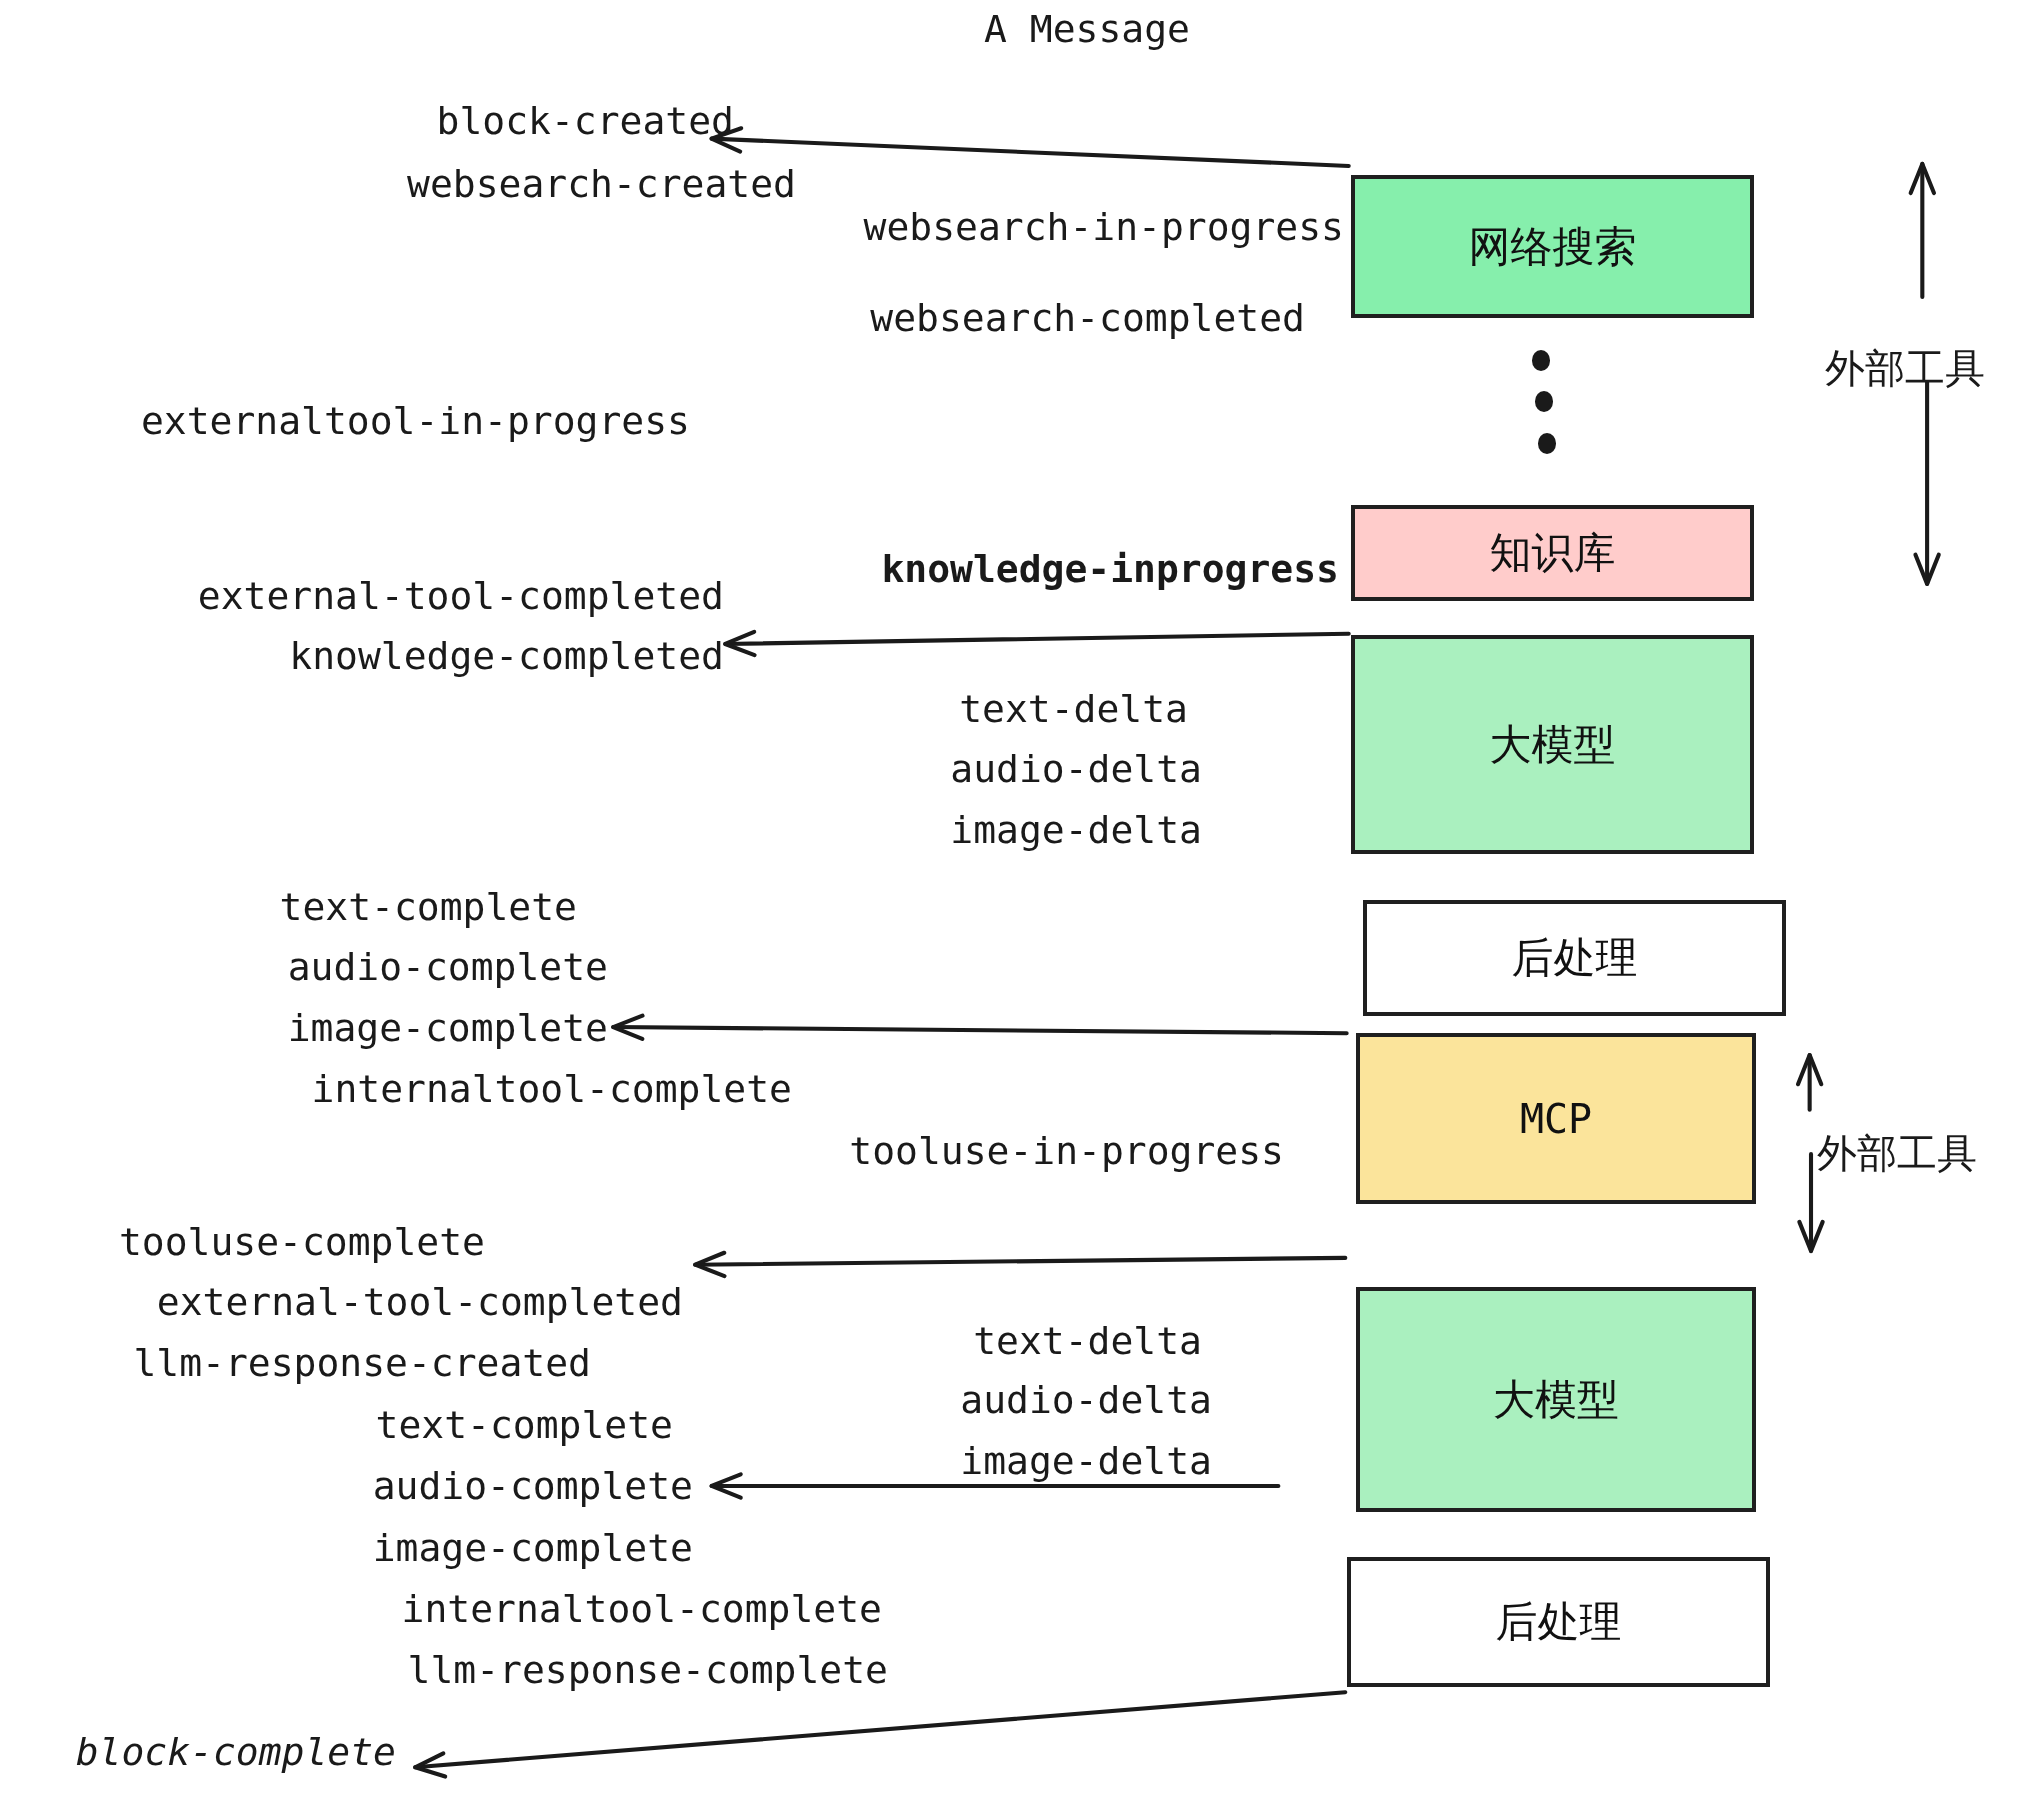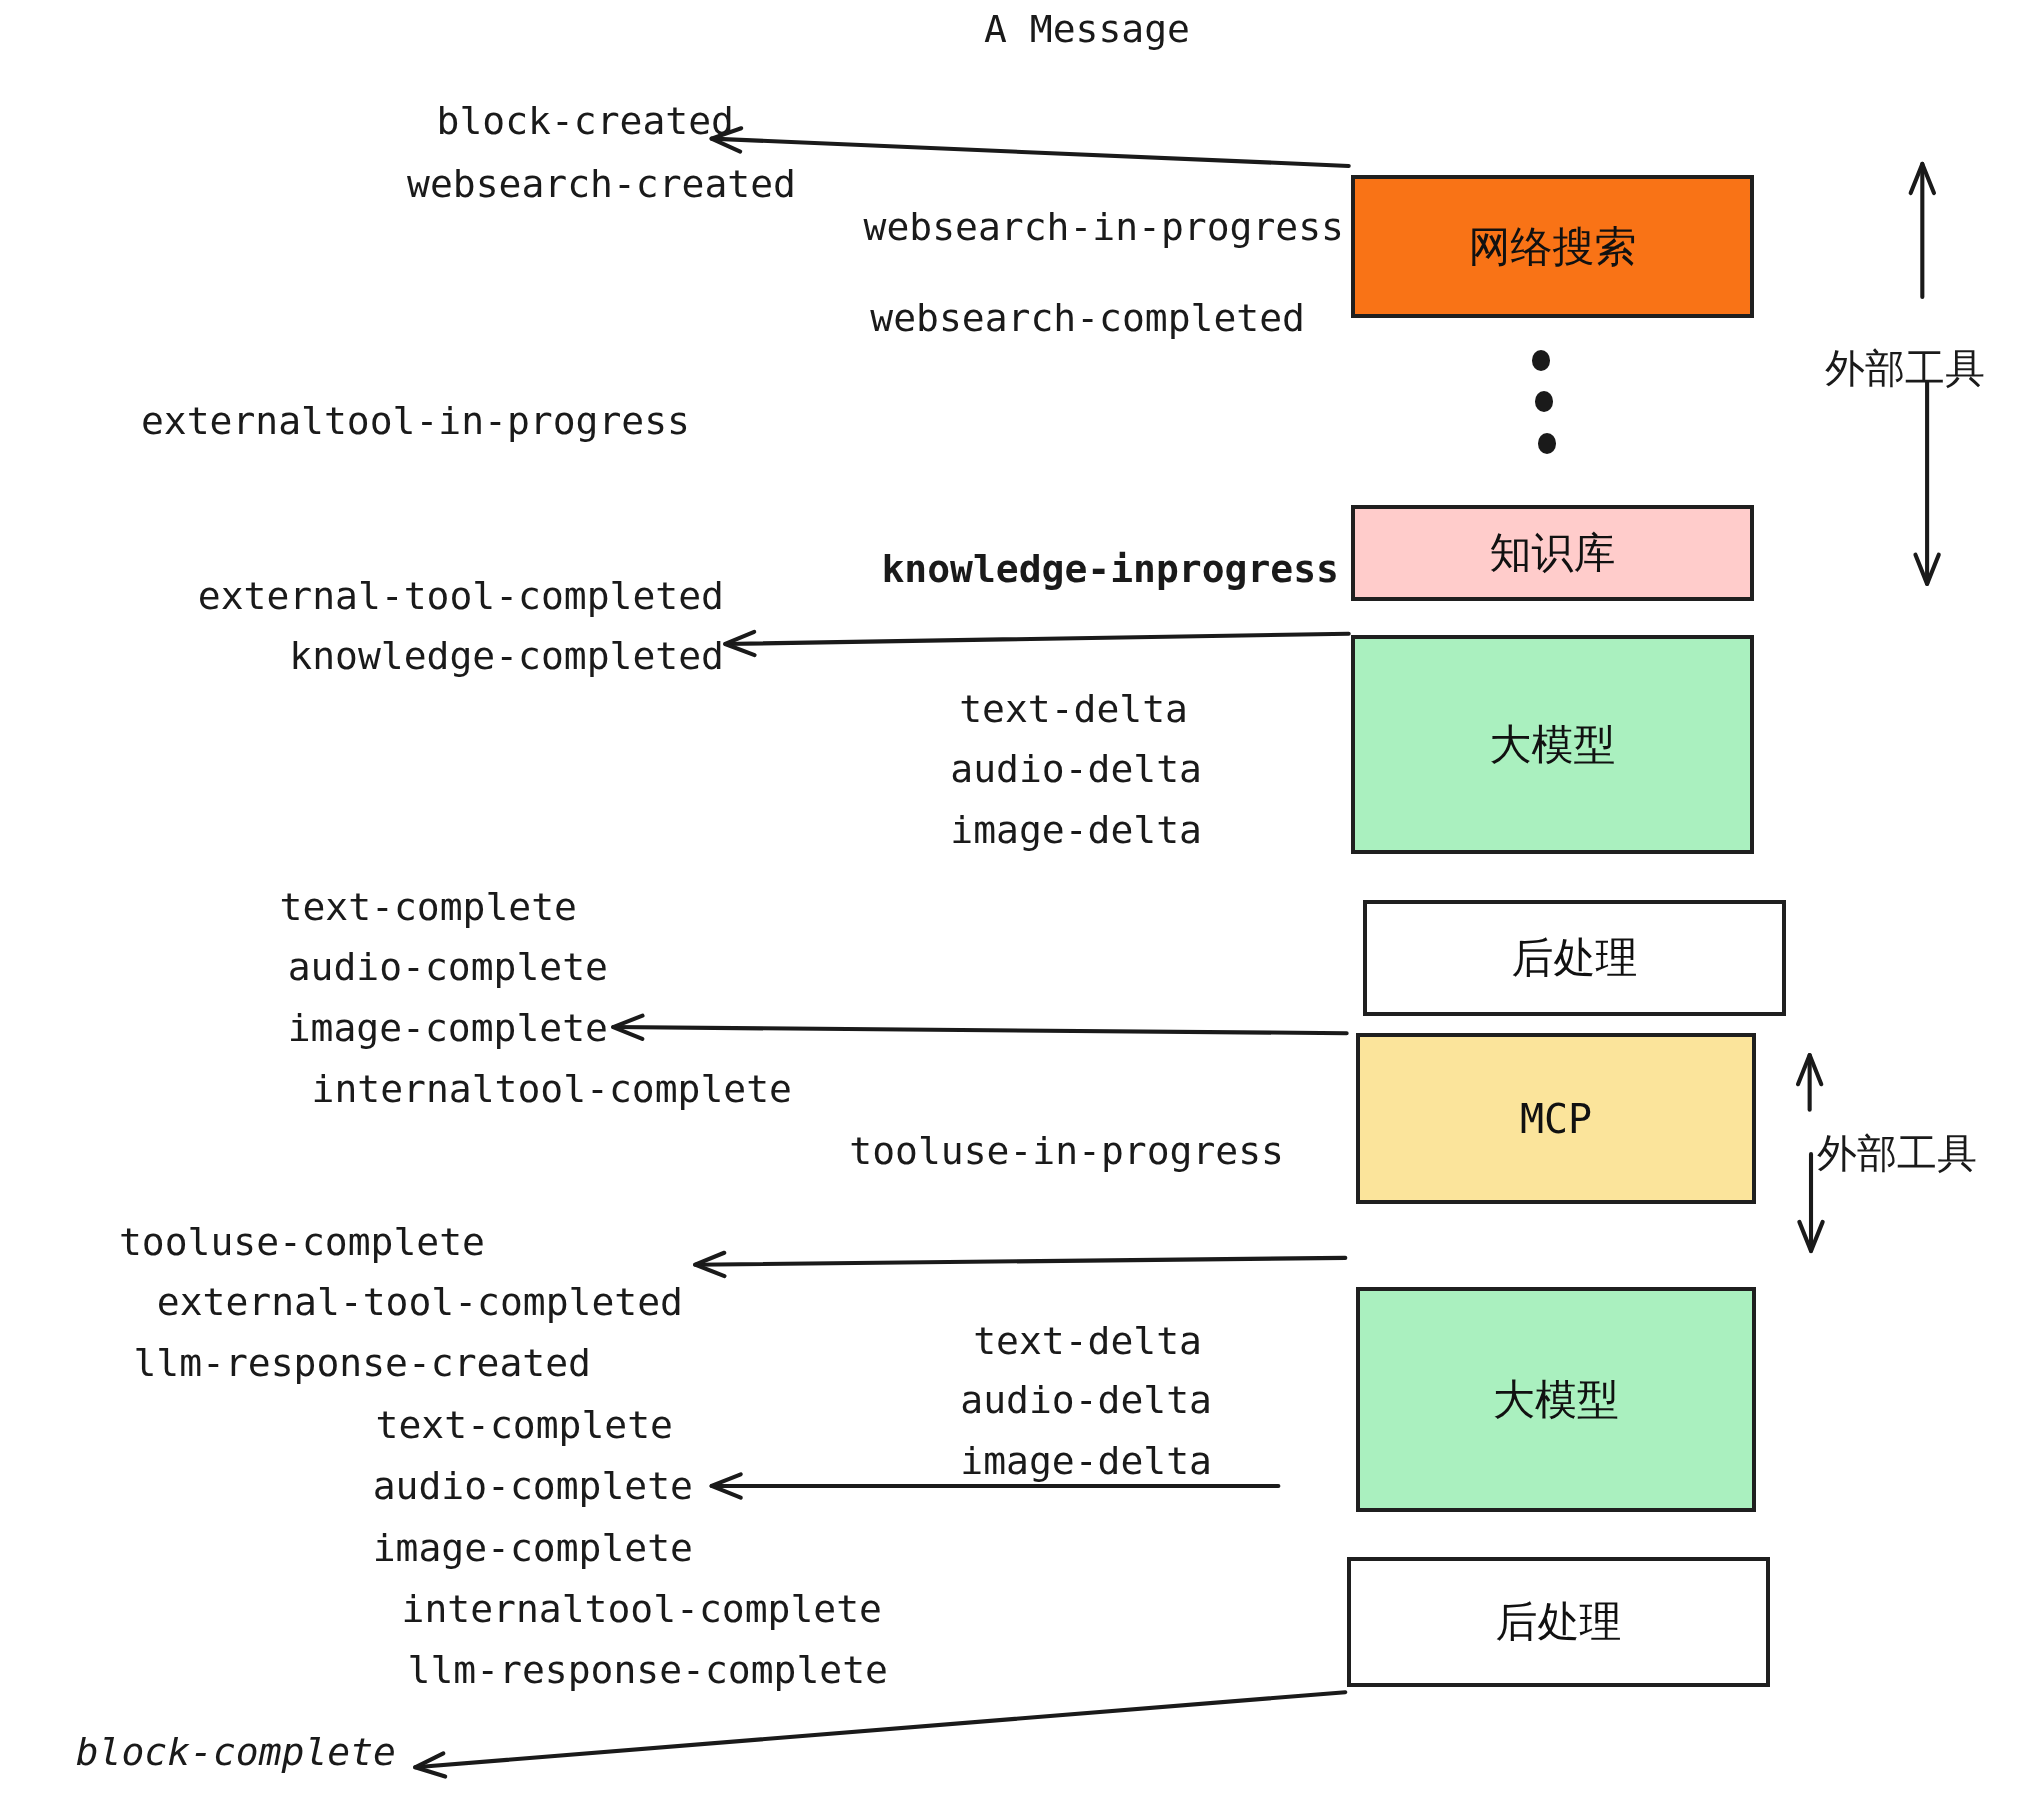--- a/index.html
+++ b/index.html
@@ -95,21 +95,21 @@
         <line x1="2650" y1="1625" x2="2650" y2="1545"></line>
         <path d="M 2632.937658407003 1587.7185732365194 L 2650 1545 L 2667.062341592997 1587.7185732365194"></path>
         <line x1="2652" y1="1690" x2="2652" y2="1832"></line>
         <path d="M 2669.062341592997 1789.2814267634806 L 2652 1832 L 2634.937658407003 1789.2814267634806"></path>
       </g>
   </svg>
 
   <div class="title" style="left:984px; top:6.8px;">A Message</div>
 
   <div id="boxes-layer">
-      <div class="box" style="left: 1351px; top: 175px; width: 403px; height: 143px; background: #f97316;">网络搜索</div>
+      <div class="box" style="left: 1351px; top: 175px; width: 403px; height: 143px; background: #86efac;">网络搜索</div>
       <div class="box" style="left: 1351px; top: 505px; width: 403px; height: 96px; background: rgb(255, 204, 203);">知识库</div>
       <div class="box" style="left: 1351px; top: 635px; width: 403px; height: 219px; background: rgb(170, 240, 191);">大模型</div>
       <div class="box" style="left: 1363px; top: 900px; width: 423px; height: 116px; background: rgb(255, 255, 255);">后处理</div>
       <div class="box mono" style="left: 1356px; top: 1033px; width: 400px; height: 171px; background: rgb(251, 228, 155);">MCP</div>
       <div class="box" style="left: 1356px; top: 1287px; width: 400px; height: 225px; background: rgb(170, 240, 191);">大模型</div>
       <div class="box" style="left: 1347px; top: 1557px; width: 423px; height: 130px; background: rgb(255, 255, 255);">后处理</div>
     </div>
   <div id="labels-layer">
       <div class="lbl" style="top: 102px; left: 0px; width: 734px; text-align: right;">block-created</div>
       <div class="lbl" style="top: 165px; left: 0px; width: 796px; text-align: right;">websearch-created</div>

